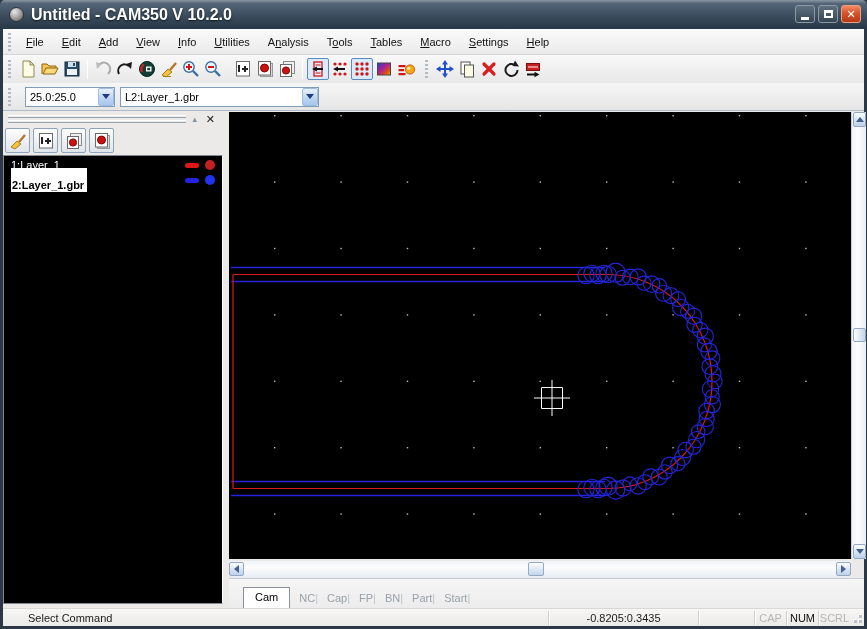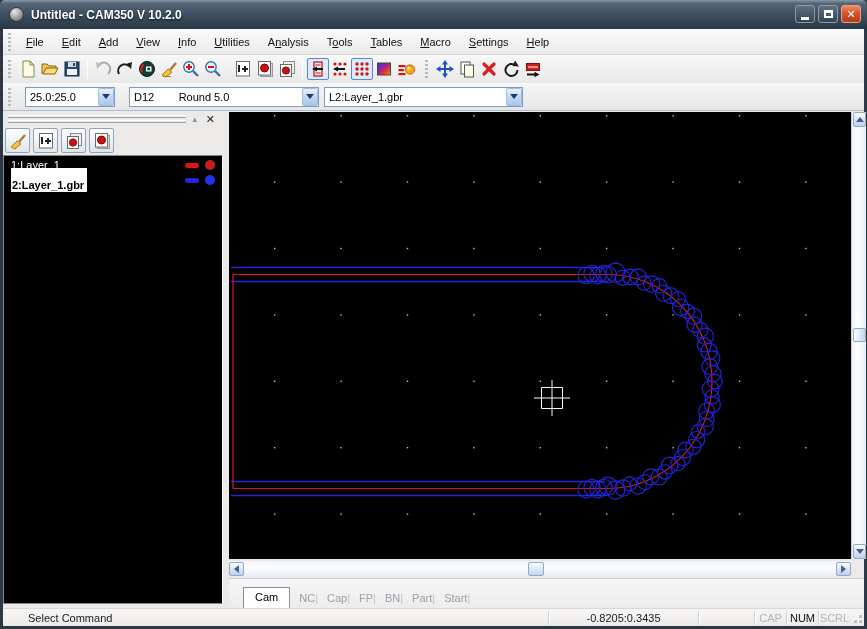--- a/index.html
+++ b/index.html
@@ -8,21 +8,21 @@
   .window { position:relative; width:867px; height:629px; background:#2c3845;
     border-radius:5px 5px 0 0; }
 
   
   .titlebar { position:absolute; left:0; top:0; width:867px; height:29px;
     background:linear-gradient(#8a97a4 0%, #536576 12%, #3a4c5d 55%, #283848 100%);
     border-radius:5px 5px 0 0; display:flex; align-items:center; }
   .app-icon { width:15px; height:15px; margin:0 7px 0 9px; border-radius:50%;
     background:radial-gradient(circle at 35% 30%, #e8e8e8, #9a9a9a 55%, #555 100%);
     border:1px solid #333; }
-  .title-text { color:#fff; font-weight:bold; font-size:12px; text-shadow:0 1px 2px rgba(0,0,0,.7); }
+  .title-text { color:#fff; font-weight:bold; font-size:16px; text-shadow:0 1px 2px rgba(0,0,0,.7); }
   .winbtns { position:absolute; right:6px; top:5px; display:flex; gap:3px; }
   .wbtn { width:20px; height:18px; border-radius:3px; display:flex; align-items:center;
     justify-content:center; border:1px solid #8c9aa6; }
   .wbtn.minmax { background:linear-gradient(#5c6c7a, #36super 0); background:linear-gradient(#5f7080, #344553); }
   .wbtn .min-glyph { width:8px; height:3px; background:#fff; margin-top:8px; }
   .wbtn .max-glyph { width:9px; height:8px; border:2px solid #fff; border-top-width:3px; }
   .wbtn.close { background:linear-gradient(#f28a62, #d4542c 45%, #b83a18); border-color:#e8a080;
     color:#fff; font-weight:bold; font-size:11px; }
 
   
@@ -351,26 +351,20 @@
           <line x1="4" y1="15.5" x2="12" y2="15.5" stroke="#111" stroke-width="2"></line>
           <polygon points="16.5,15.5 11.5,12.8 11.5,18.2" fill="#111"></polygon>
         </svg>
     </div>
   </div>
 
   <div class="comborow">
     <div class="gripper"></div>
     <div class="combo" style="width:90px; margin-left:8px">
       <span class="combo-text">25.0:25.0</span>
-      <span class="combo-arrow">
-          <i class="chev"></i>
-        </span>
-    </div>
-    <div class="combo" style="width:190px; margin-left:14px">
-      <span class="combo-text">D12        Round 5.0</span>
       <span class="combo-arrow">
           <i class="chev"></i>
         </span>
     </div>
     <div class="combo" style="width:199px; margin-left:5px">
       <span class="combo-text">L2:Layer_1.gbr</span>
       <span class="combo-arrow">
           <i class="chev"></i>
         </span>
     </div>

